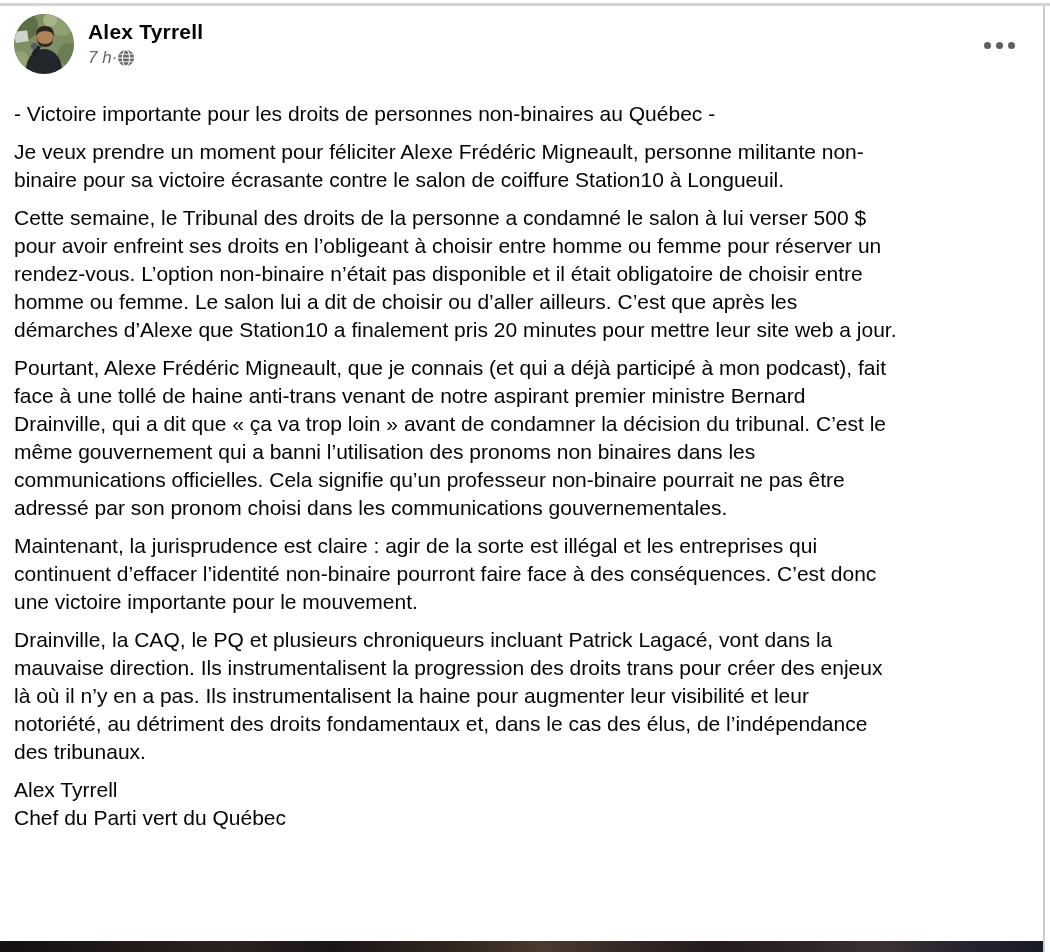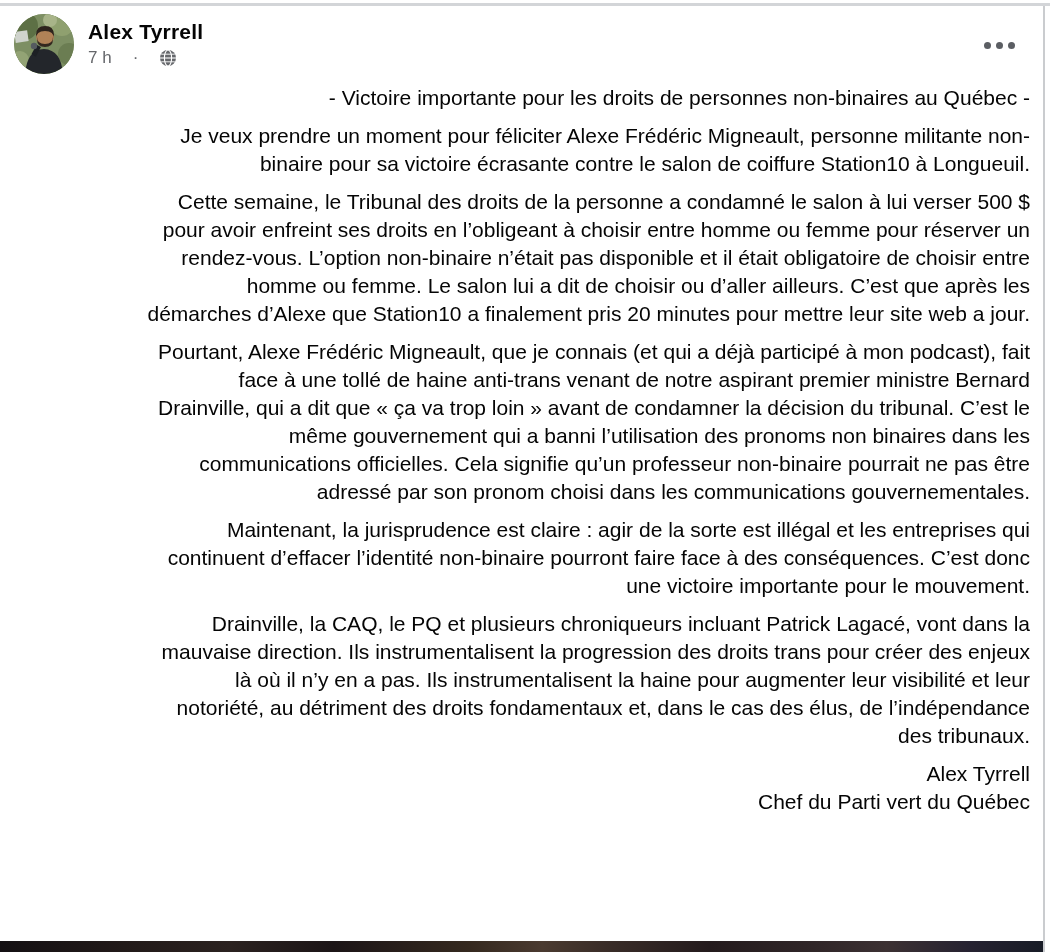--- a/index.html
+++ b/index.html
@@ -25,34 +25,34 @@
   .avatar-wrap {
     width: 60px; height: 60px; border-radius: 50%; overflow: hidden;
     flex: 0 0 60px; cursor: pointer; background: #7d8f63;
   }
   .header-text { margin-left: 14px; padding-top: 5px; }
   .author {
     font-size: 21px; font-weight: 700; color: #050505; line-height: 25px;
     letter-spacing: 0.2px; cursor: pointer;
   }
   .meta {
-    margin-top: 4px; display: flex; align-items: center; gap: 21px;
-    color: #65676b; font-size: 17px; line-height: 20px;
+    margin-top: 4px; display: flex; align-items: center; gap: 0;
+    color: #65676b; font-size: 17px; line-height: 20px; font-style: italic;
   }
   .meta .timestamp { cursor: pointer; }
   .globe { width: 18px; height: 18px; display: inline-block; }
   .menu-btn {
     position: absolute; right: 11px; top: 24px;
     display: flex; gap: 5px; align-items: center; cursor: pointer;
     padding: 4px;
   }
   .menu-btn .dot {
     width: 7px; height: 7px; border-radius: 50%; background: #5b5e63;
   }
-  .content { margin-top: 10px; text-align: right; }
+  .content { margin-top: 26px; }
   .content p {
     margin: 0 0 10px 0;
     font-size: 21px; line-height: 28px; color: #050505;
     white-space: pre-line;
   }
   .content p:last-child { margin-bottom: 0; }
   .photo-strip {
     position: absolute; left: 0; right: 7px; bottom: 0; height: 11px;
     cursor: pointer;
     background: linear-gradient(90deg,

